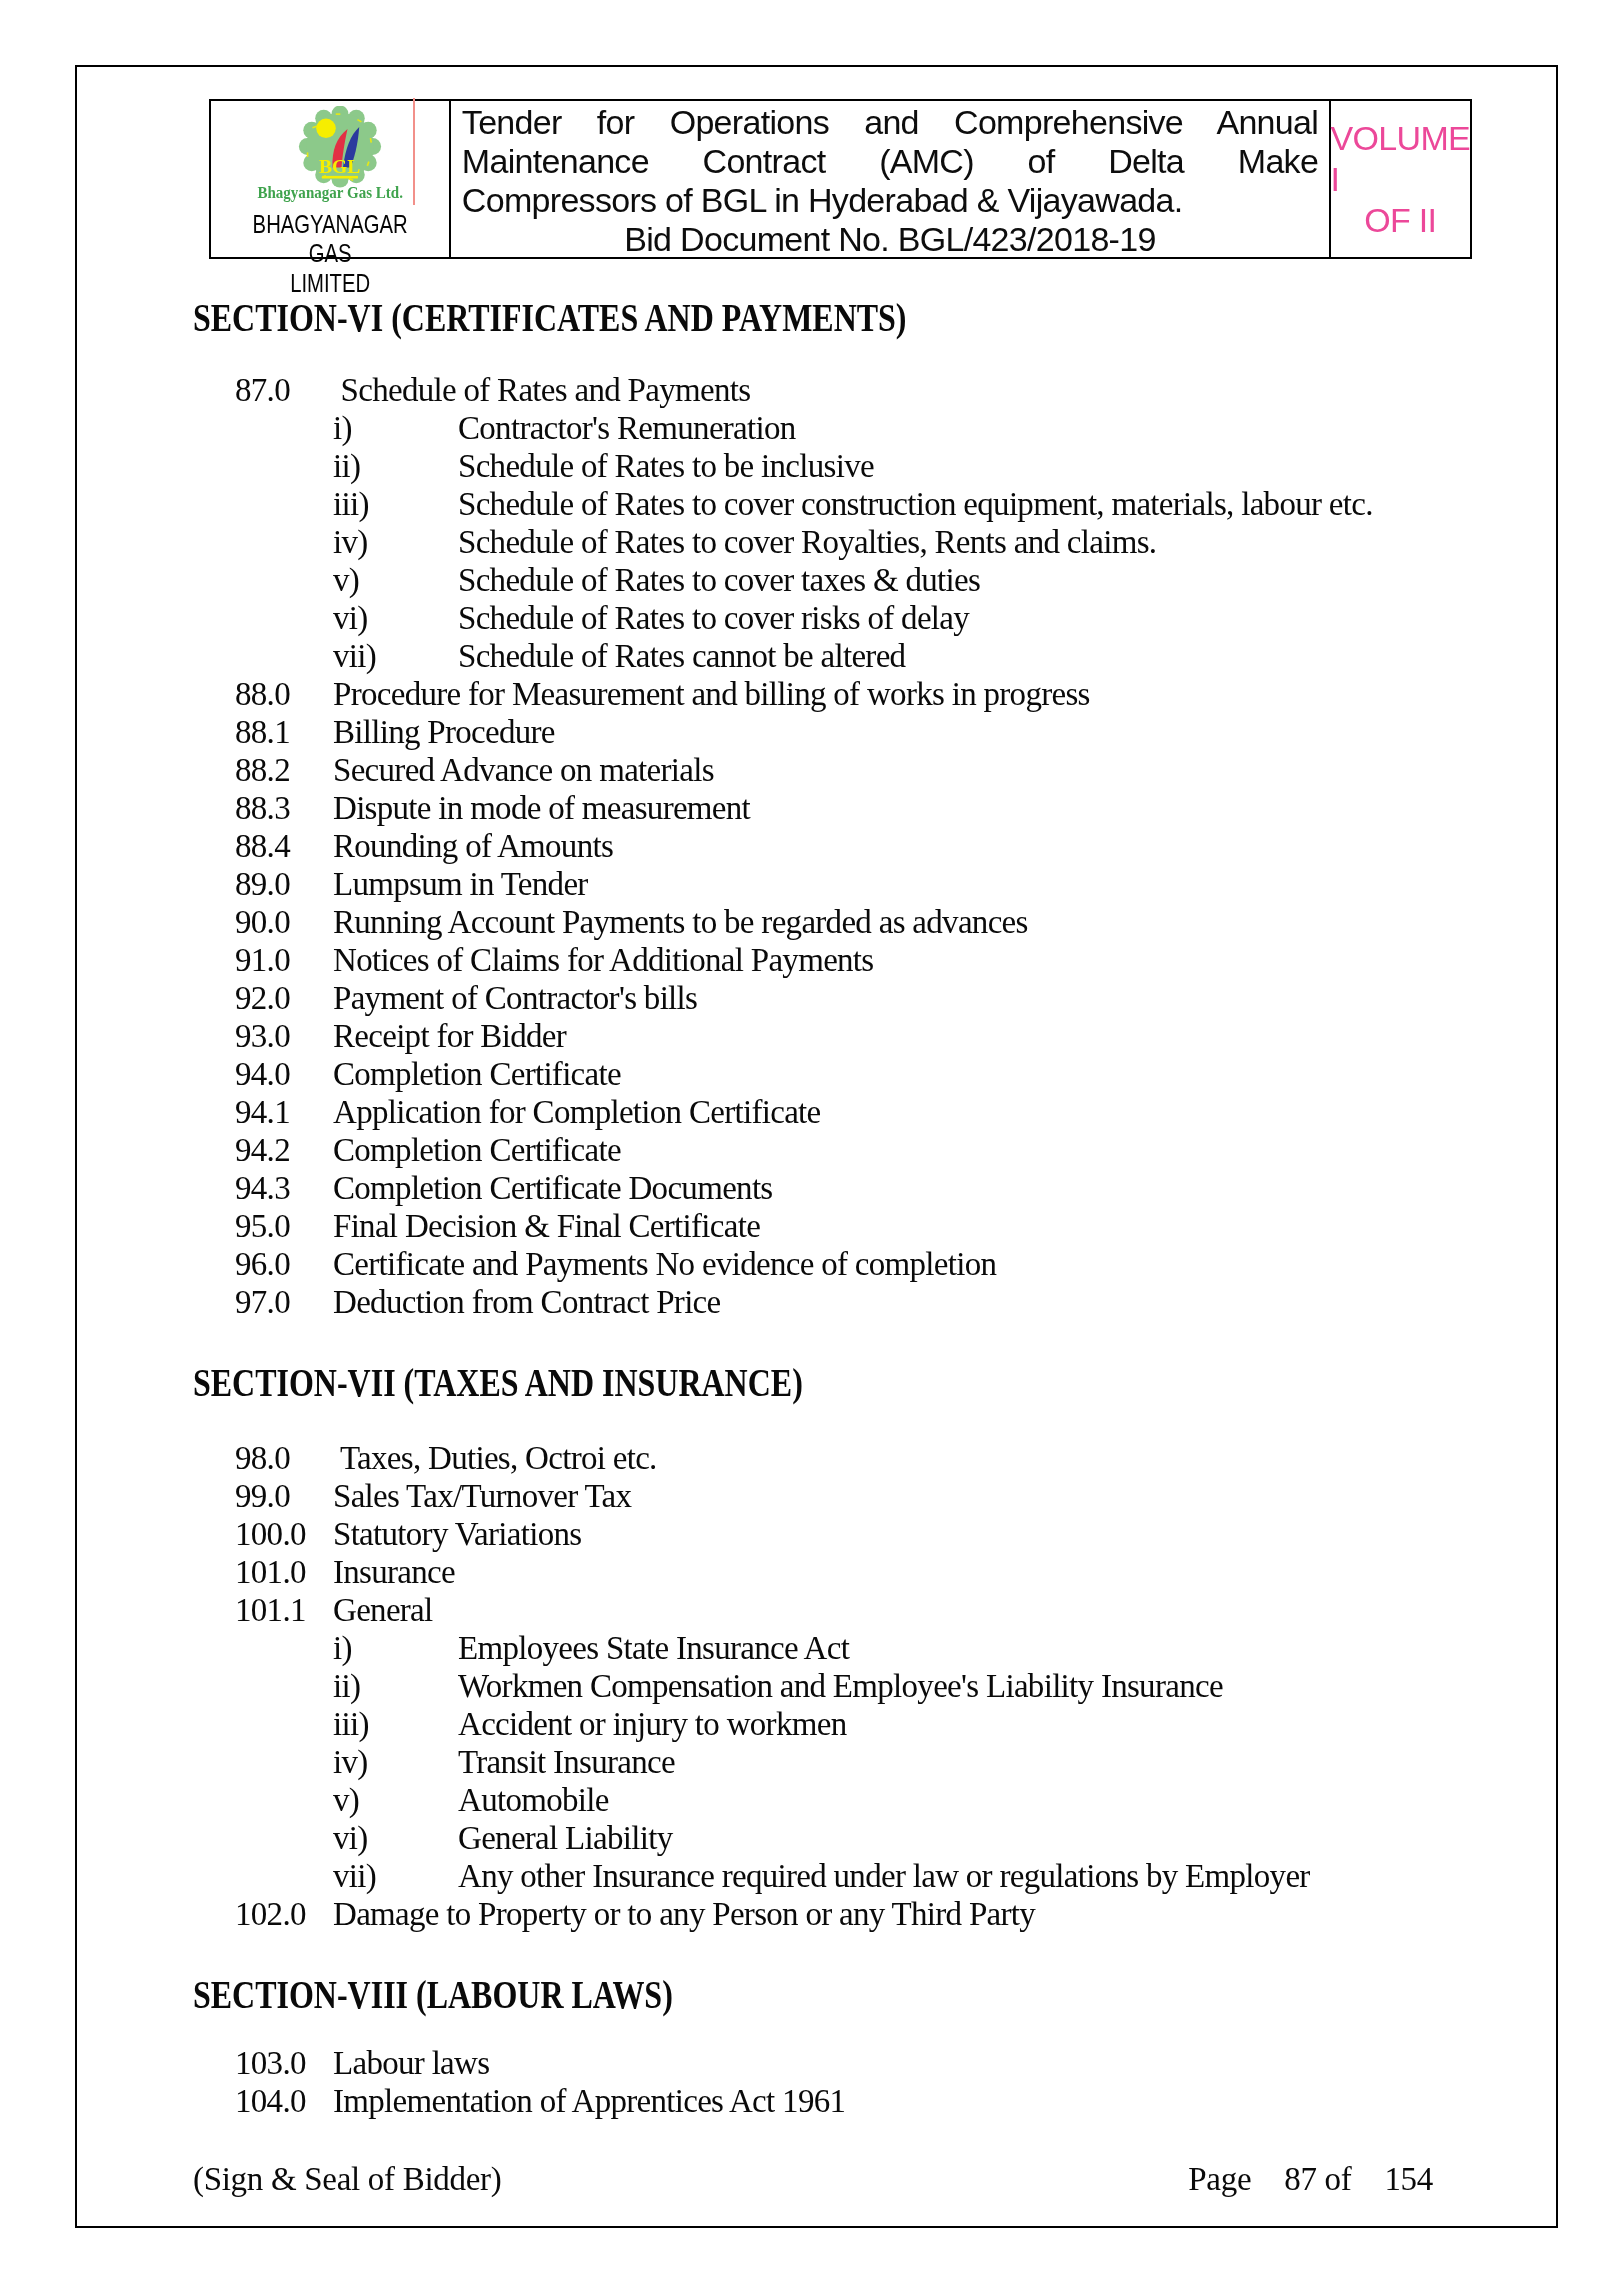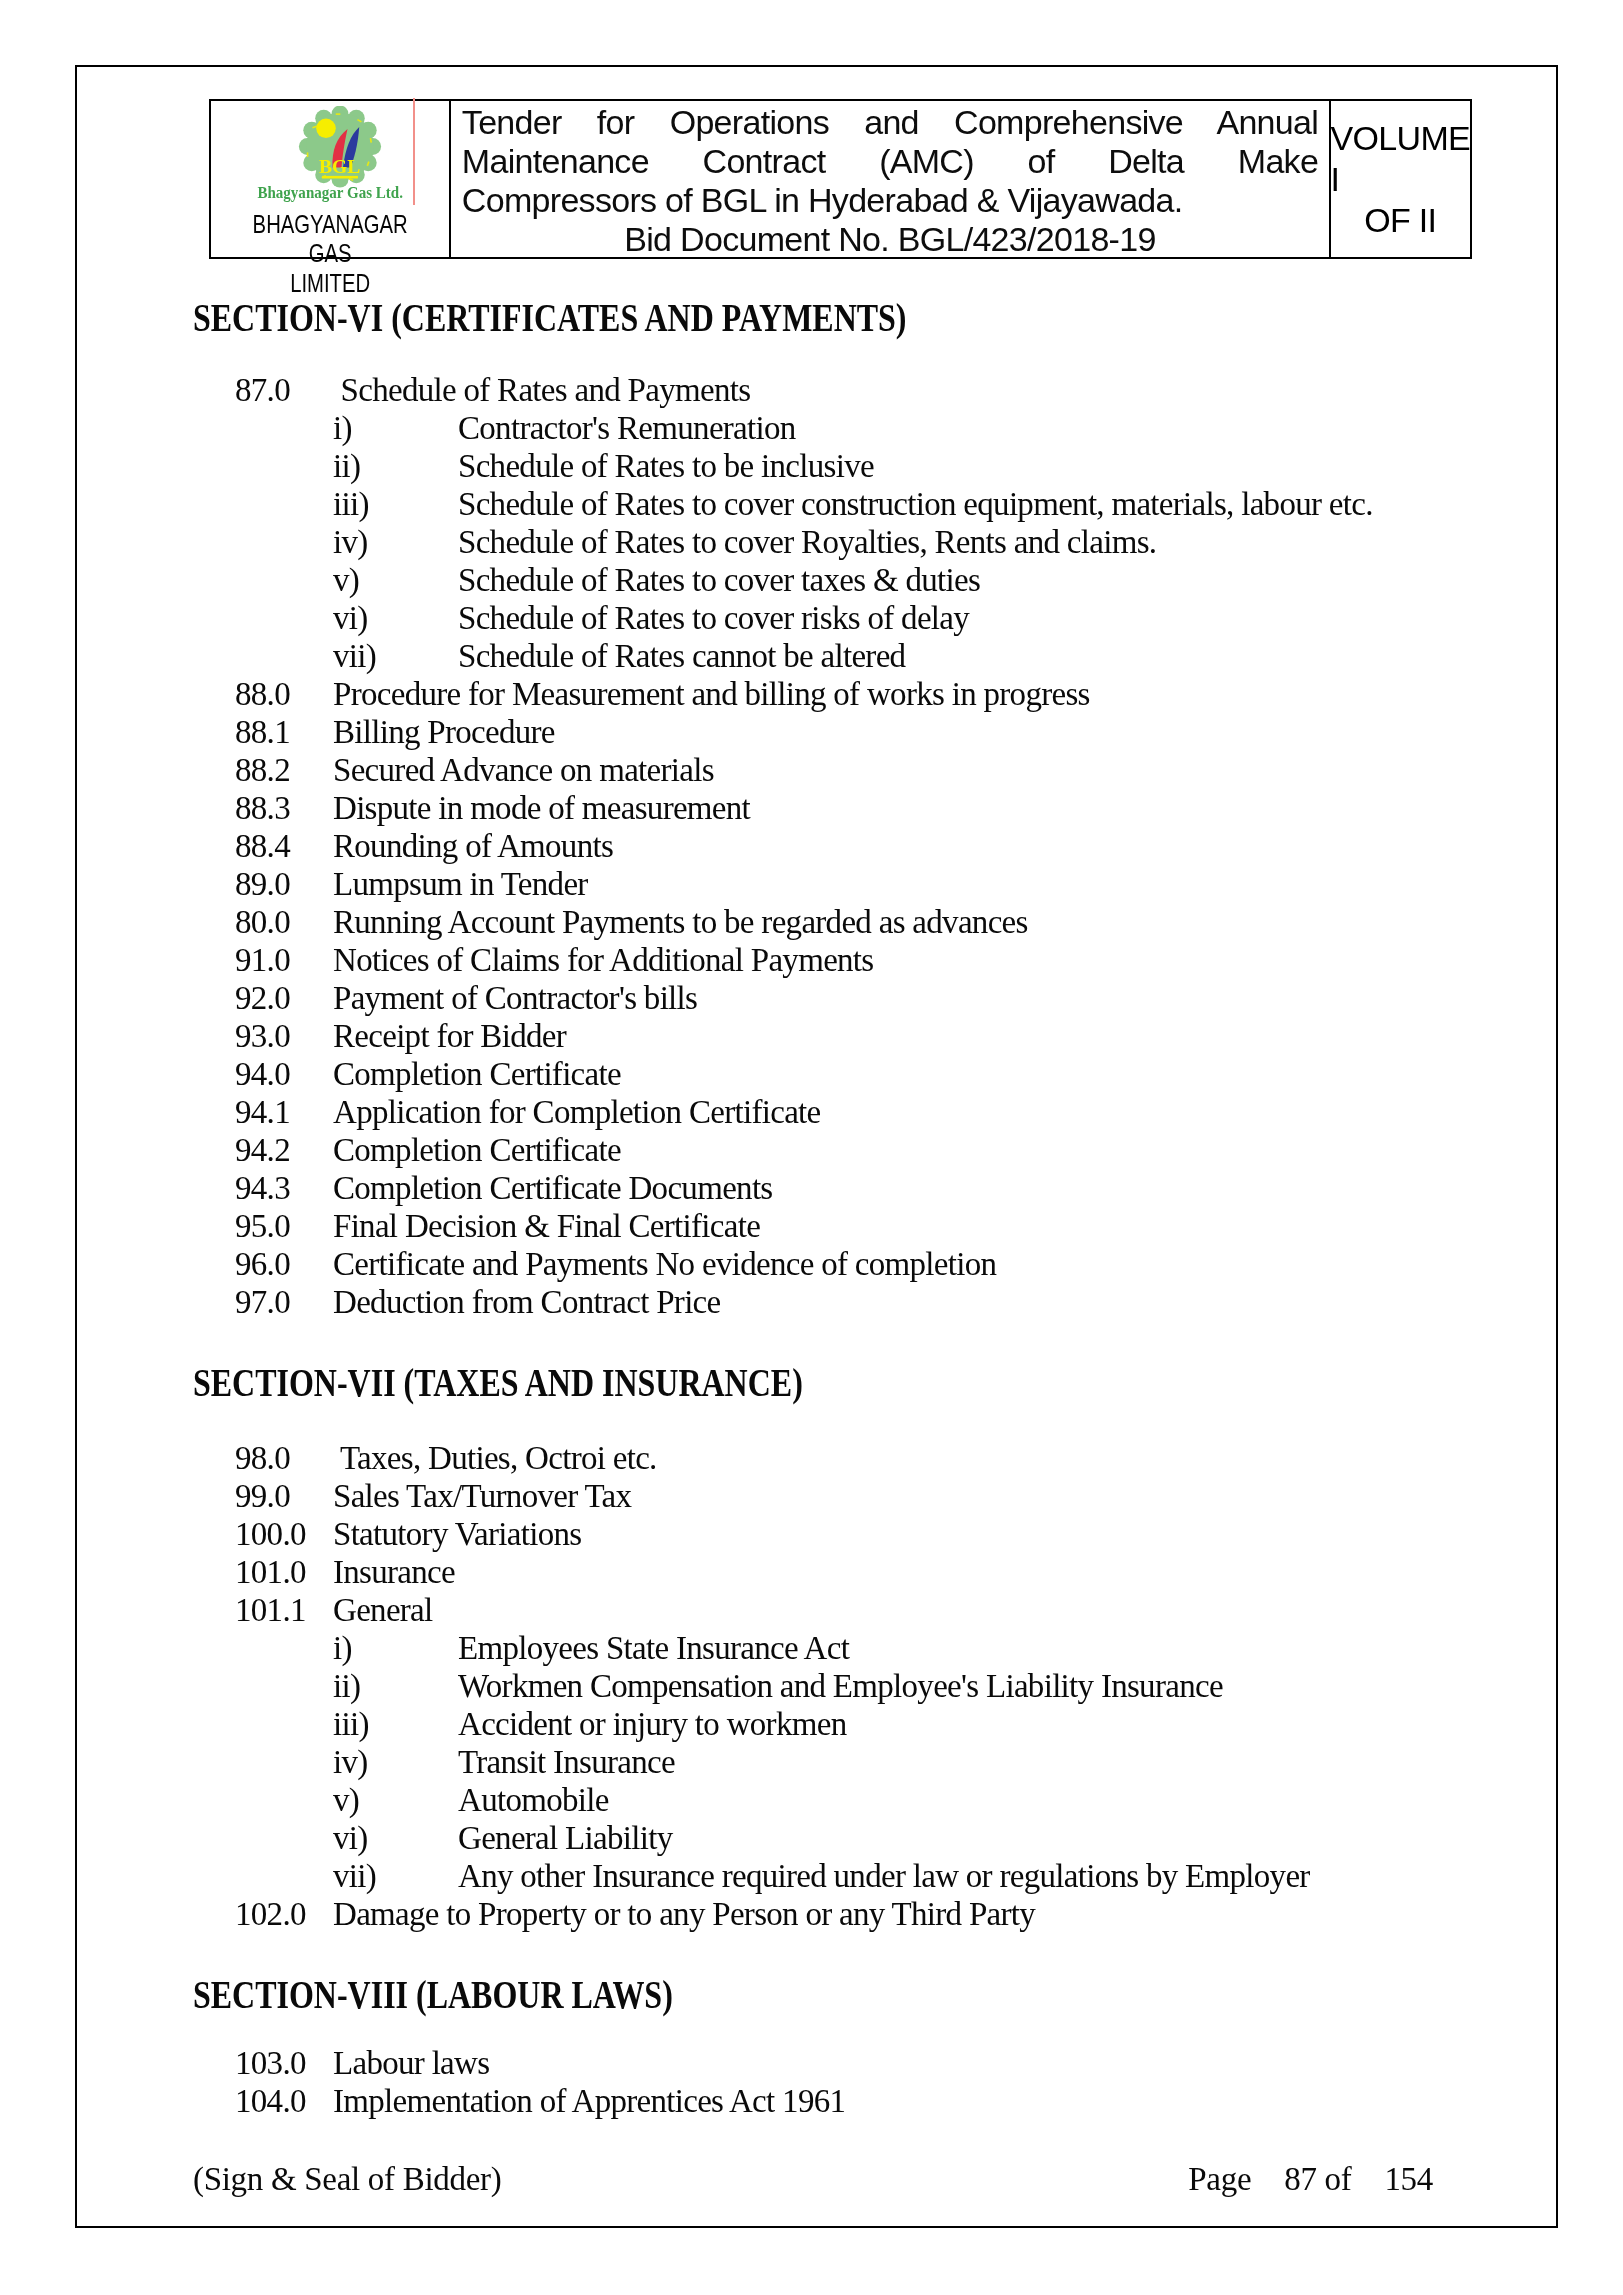--- a/index.html
+++ b/index.html
@@ -19,21 +19,21 @@
        transform:scaleX(.78);color:#050505;}
   .redline{position:absolute;left:202px;top:-2.6px;width:2px;height:107px;background:#f2908a;}
   .cell-title{width:939px;border-right:2.6px solid #000;box-sizing:border-box;
        padding:2px 10.5px;font-family:"Liberation Sans",sans-serif;font-size:34px;
        letter-spacing:-0.7px;color:#0d0d0d;}
   .t-line{line-height:39px;white-space:nowrap;}
   .t-line.just{white-space:normal;text-align:justify;text-align-last:justify;}
   .t-line.center{text-align:center;}
   .cell-volume{flex:1;display:flex;flex-direction:column;justify-content:center;
        align-items:center;font-family:"Liberation Sans",sans-serif;font-size:34px;
-       line-height:41px;letter-spacing:-0.7px;color:#000000;}
+       line-height:41px;letter-spacing:-0.7px;color:#ec4899;}
   
   #content{position:absolute;left:193px;top:298px;width:1302px;}
   .sec{font-size:41px;font-weight:bold;line-height:38px;height:38px;margin:0;
        transform:scaleX(.78);transform-origin:0 50%;white-space:nowrap;}
   .sec.m0{margin-bottom:35px;}
   .sec.m1{margin-top:42px;margin-bottom:38px;}
   .sec.m2{margin-top:42px;margin-bottom:31px;}
   .row{position:relative;height:38px;line-height:38px;font-size:33px;
        letter-spacing:-0.7px;white-space:nowrap;margin-left:42px;}
   .row span{position:absolute;white-space:pre;}
@@ -160,21 +160,21 @@
       </div>
     <div class="row main">
         <span class="num">88.4</span>
         <span class="txt">Rounding of Amounts</span>
       </div>
     <div class="row main">
         <span class="num">89.0</span>
         <span class="txt">Lumpsum in Tender</span>
       </div>
     <div class="row main">
-        <span class="num">80.0</span>
+        <span class="num">90.0</span>
         <span class="txt">Running Account Payments to be regarded as advances</span>
       </div>
     <div class="row main">
         <span class="num">91.0</span>
         <span class="txt">Notices of Claims for Additional Payments</span>
       </div>
     <div class="row main">
         <span class="num">92.0</span>
         <span class="txt">Payment of Contractor's bills</span>
       </div>

